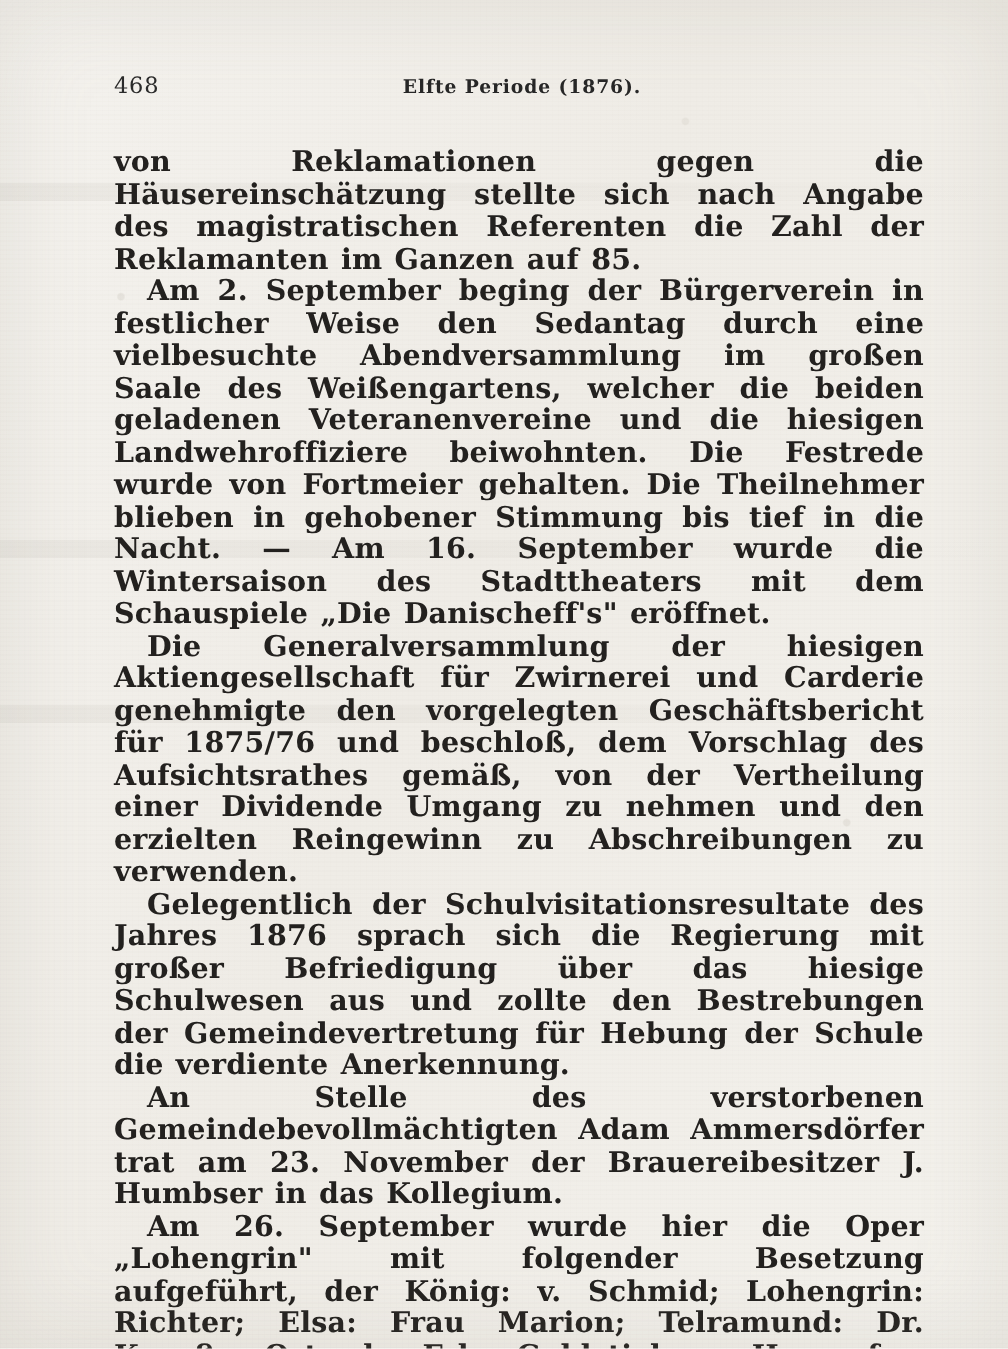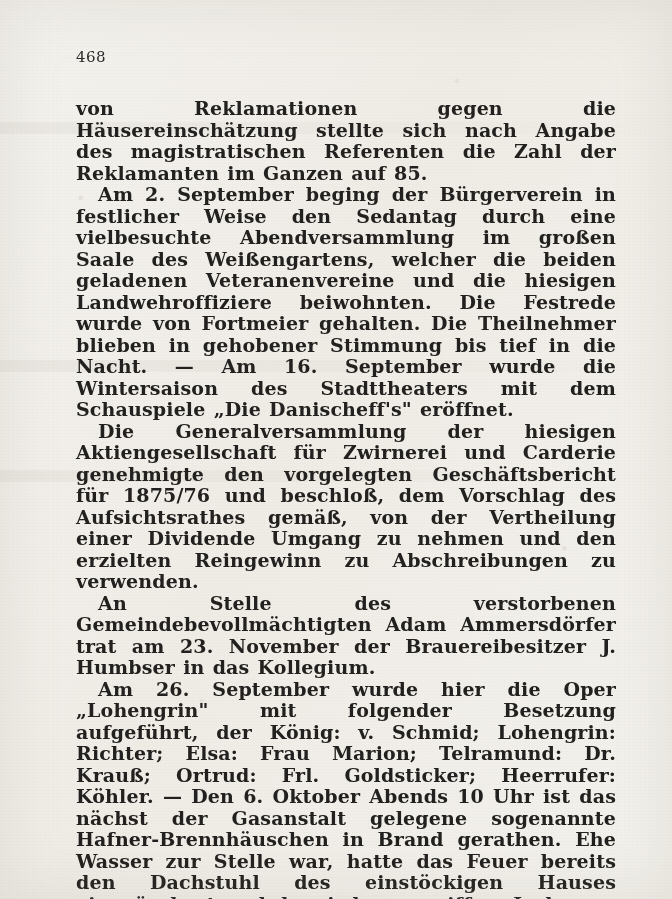--- a/index.html
+++ b/index.html
@@ -108,25 +108,27 @@
 
 <div class="page">
   <div class="paper-grain"></div>
   <div class="ghost g1"></div>
   <div class="ghost g2"></div>
   <div class="ghost g3"></div>
 
   <div class="content">
     <div class="header-row">
       <div class="folio">468</div>
+      <div class="running-head">Elfte Periode (1876).</div>
     </div>
 
     <div class="body-text fraktur">
       <p>von Reklamationen gegen die Häusereinschätzung stellte sich nach Angabe des magistratischen Referenten die Zahl der Reklamanten im Ganzen auf 85.</p>
       <p class="indent">Am 2. September beging der Bürgerverein in festlicher Weise den Sedantag durch eine vielbesuchte Abendversammlung im großen Saale des Weißengartens, welcher die beiden geladenen Veteranenvereine und die hiesigen Landwehroffiziere beiwohnten. Die Festrede wurde von Fortmeier gehalten. Die Theilnehmer blieben in gehobener Stimmung bis tief in die Nacht. — Am 16. September wurde die Wintersaison des Stadttheaters mit dem Schauspiele „Die Danischeff's" eröffnet.</p>
       <p class="indent">Die Generalversammlung der hiesigen Aktiengesellschaft für Zwirnerei und Carderie genehmigte den vorgelegten Geschäftsbericht für 1875/76 und beschloß, dem Vorschlag des Aufsichtsrathes gemäß, von der Vertheilung einer Dividende Umgang zu nehmen und den erzielten Reingewinn zu Abschreibungen zu verwenden.</p>
+      <p class="indent">Gelegentlich der Schulvisitationsresultate des Jahres 1876 sprach sich die Regierung mit großer Befriedigung über das hiesige Schulwesen aus und zollte den Bestrebungen der Gemeindevertretung für Hebung der Schule die verdiente Anerkennung.</p>
       <p class="indent">An Stelle des verstorbenen Gemeindebevollmächtigten Adam Ammersdörfer trat am 23. November der Brauereibesitzer J. Humbser in das Kollegium.</p>
       <p class="indent">Am 26. September wurde hier die Oper „Lohengrin" mit folgender Besetzung aufgeführt, der König: v. Schmid; Lohengrin: Richter; Elsa: Frau Marion; Telramund: Dr. Krauß; Ortrud: Frl. Goldsticker; Heerrufer: Köhler. — Den 6. Oktober Abends 10 Uhr ist das nächst der Gasanstalt gelegene sogenannte Hafner-Brennhäuschen in Brand gerathen. Ehe Wasser zur Stelle war, hatte das Feuer bereits den Dachstuhl des einstöckigen Hauses eingeäschert und den Anbau ergriffen. In kurzer Zeit gelang es jedoch der Feuerwehr, den Brand zu löschen, sodaß dieselbe um 11 Uhr schon wieder den Brandplatz verließ. Die Entschädigungssumme wurde auf 392 M. festgesetzt. — Die Ludwigseisenbahn beförderte am ersten Kirchweihsonntage trotz der ungünstigen Witterung 15,000 und am zweiten Sonntage bei sehr schönem Wetter 16,071 Personen (die stärkste Frequenz seit dem Bestehen</p>
     </div>
   </div>
 
   <div class="edge-shadow"></div>
 </div>
 
 </body></html>

